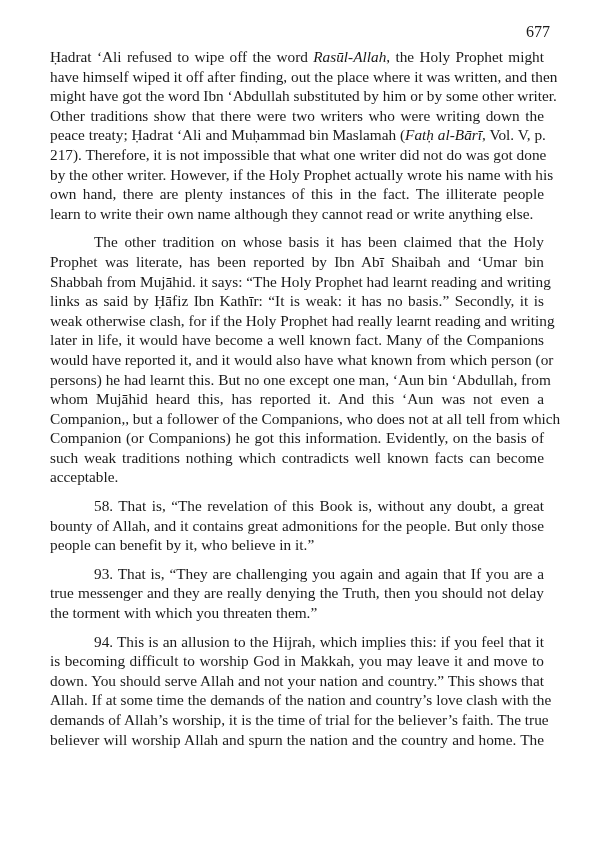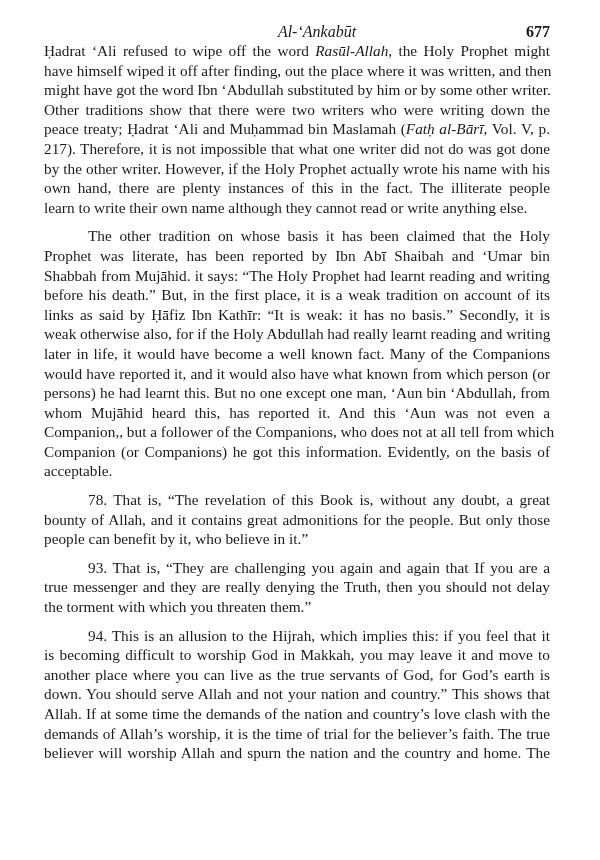--- a/index.html
+++ b/index.html
@@ -12,82 +12,80 @@
   }
   .page { position: absolute; left: 44px; top: 0; width: 506px; }
   .header {
     position: absolute; top: 20px; left: 0; width: 506px; height: 22px;
   }
   .running-title {
     position: absolute; left: 0; right: 0; text-align: center;
     font-style: italic; font-size: 16px; top: 3px; padding-left: 40px;
   }
   .page-number {
-    position: absolute; right: 0; top: 3px; font-weight: bold; font-size: 16px;
+    position: absolute; right: 0; top: 3px; font-weight: normal; font-size: 16px;
   }
   .body-text { position: absolute; top: 41px; left: 0; width: 506px; }
   p {
-    margin: 0; font-size: 15.3px; line-height: 19.6px;
+    margin: 6px; font-size: 15.3px; line-height: 19.6px;
     text-align: justify; text-align-last: auto;
   }
   p.indent { text-indent: 44px; }
   p.gap { margin-top: 9px; }
   .line { display: block; text-align: justify; text-align-last: justify; white-space: nowrap; }
   .line.last { text-align-last: left; }
   em { font-style: italic; }
 </style>
 </head>
 <body>
 
 <div class="page">
   <div class="header">
-    <span class="running-title">Al-‘Ankabūt</span>
     <span class="page-number">677</span>
   </div>
 
   <div class="body-text">
     <p style="text-indent: 0px;">
         <span class="line">Ḥadrat ‘Ali refused to wipe off the word <em>Rasūl-Allah</em>, the Holy Prophet might</span>
         <span class="line">have himself wiped it off after finding, out the place where it was written, and then</span>
         <span class="line">might have got the word Ibn ‘Abdullah substituted by him or by some other writer.</span>
         <span class="line">Other traditions show that there were two writers who were writing down the</span>
         <span class="line">peace treaty; Ḥadrat ‘Ali and Muḥammad bin Maslamah (<em>Fatḥ al-Bārī</em>, Vol. V, p.</span>
         <span class="line">217). Therefore, it is not impossible that what one writer did not do was got done</span>
         <span class="line">by the other writer. However, if the Holy Prophet actually wrote his name with his</span>
         <span class="line">own hand, there are plenty instances of this in the fact. The illiterate people</span>
         <span class="line last">learn to write their own name although they cannot read or write anything else.</span>
       </p>
     <p class="indent gap" style="text-indent: 0px;">
         <span class="line" style="padding-left: 44px;">The other tradition on whose basis it has been claimed that the Holy</span>
         <span class="line">Prophet was literate, has been reported by Ibn Abī Shaibah and ‘Umar bin</span>
         <span class="line">Shabbah from Mujāhid. it says: “The Holy Prophet had learnt reading and writing</span>
-        <span class="line">before his death.” But, in the first place, it is a weak tradition on account of its</span>
         <span class="line">links as said by Ḥāfiz Ibn Kathīr: “It is weak: it has no basis.” Secondly, it is</span>
-        <span class="line">weak otherwise also, for if the Holy Abdullah had really learnt reading and writing</span>
+        <span class="line">weak otherwise clash, for if the Holy Prophet had really learnt reading and writing</span>
         <span class="line">later in life, it would have become a well known fact. Many of the Companions</span>
         <span class="line">would have reported it, and it would also have what known from which person (or</span>
         <span class="line">persons) he had learnt this. But no one except one man, ‘Aun bin ‘Abdullah, from</span>
         <span class="line">whom Mujāhid heard this, has reported it. And this ‘Aun was not even a</span>
         <span class="line">Companion,, but a follower of the Companions, who does not at all tell from which</span>
         <span class="line">Companion (or Companions) he got this information. Evidently, on the basis of</span>
+        <span class="line">such weak traditions nothing which contradicts well known facts can become</span>
         <span class="line last">acceptable.</span>
       </p>
     <p class="indent gap" style="text-indent: 0px;">
-        <span class="line" style="padding-left: 44px;">78. That is, “The revelation of this Book is, without any doubt, a great</span>
+        <span class="line" style="padding-left: 44px;">58. That is, “The revelation of this Book is, without any doubt, a great</span>
         <span class="line">bounty of Allah, and it contains great admonitions for the people. But only those</span>
         <span class="line last">people can benefit by it, who believe in it.”</span>
       </p>
     <p class="indent gap" style="text-indent: 0px;">
         <span class="line" style="padding-left: 44px;">93. That is, “They are challenging you again and again that If you are a</span>
         <span class="line">true messenger and they are really denying the Truth, then you should not delay</span>
         <span class="line last">the torment with which you threaten them.”</span>
       </p>
     <p class="indent gap" style="text-indent: 0px;">
         <span class="line" style="padding-left: 44px;">94. This is an allusion to the Hijrah, which implies this: if you feel that it</span>
         <span class="line">is becoming difficult to worship God in Makkah, you may leave it and move to</span>
-        <span class="line">another place where you can live as the true servants of God, for God’s earth is</span>
         <span class="line">down. You should serve Allah and not your nation and country.” This shows that</span>
         <span class="line">Allah. If at some time the demands of the nation and country’s love clash with the</span>
         <span class="line">demands of Allah’s worship, it is the time of trial for the believer’s faith. The true</span>
         <span class="line">believer will worship Allah and spurn the nation and the country and home. The</span>
       </p>
   </div>
 </div>
 
 </body></html>

